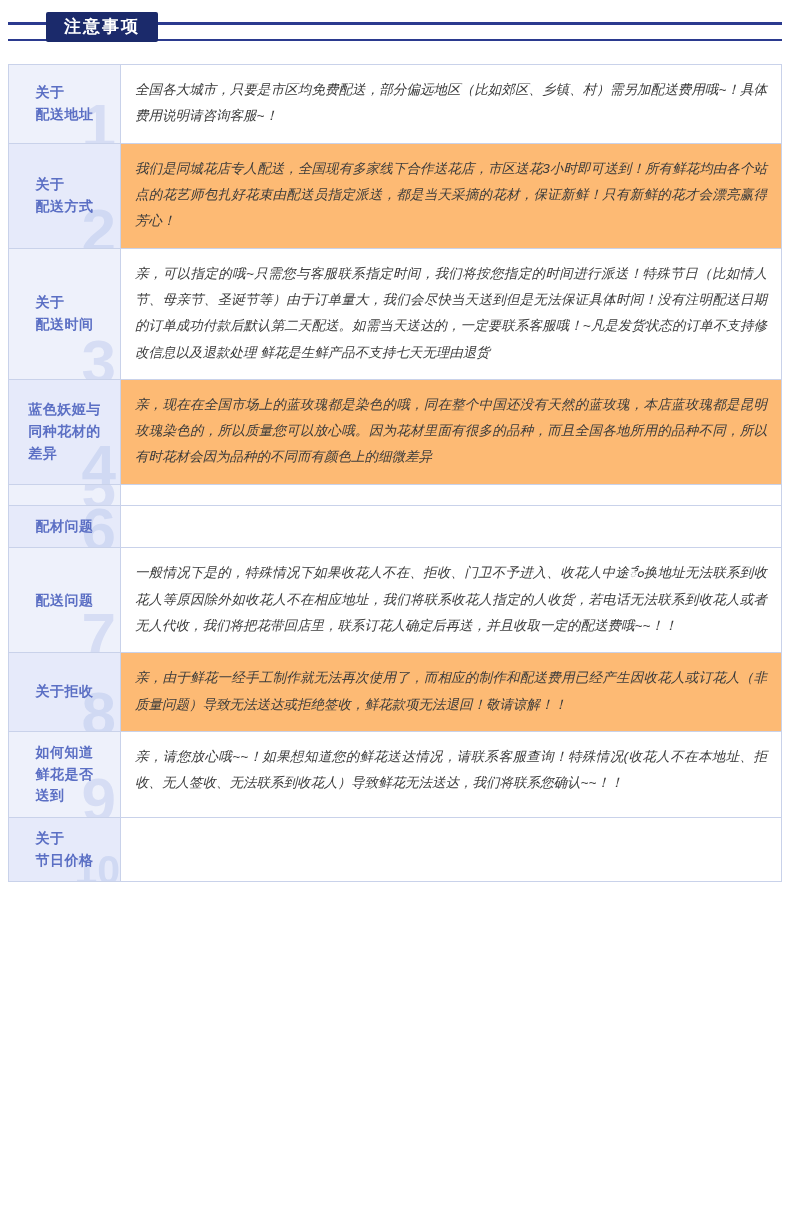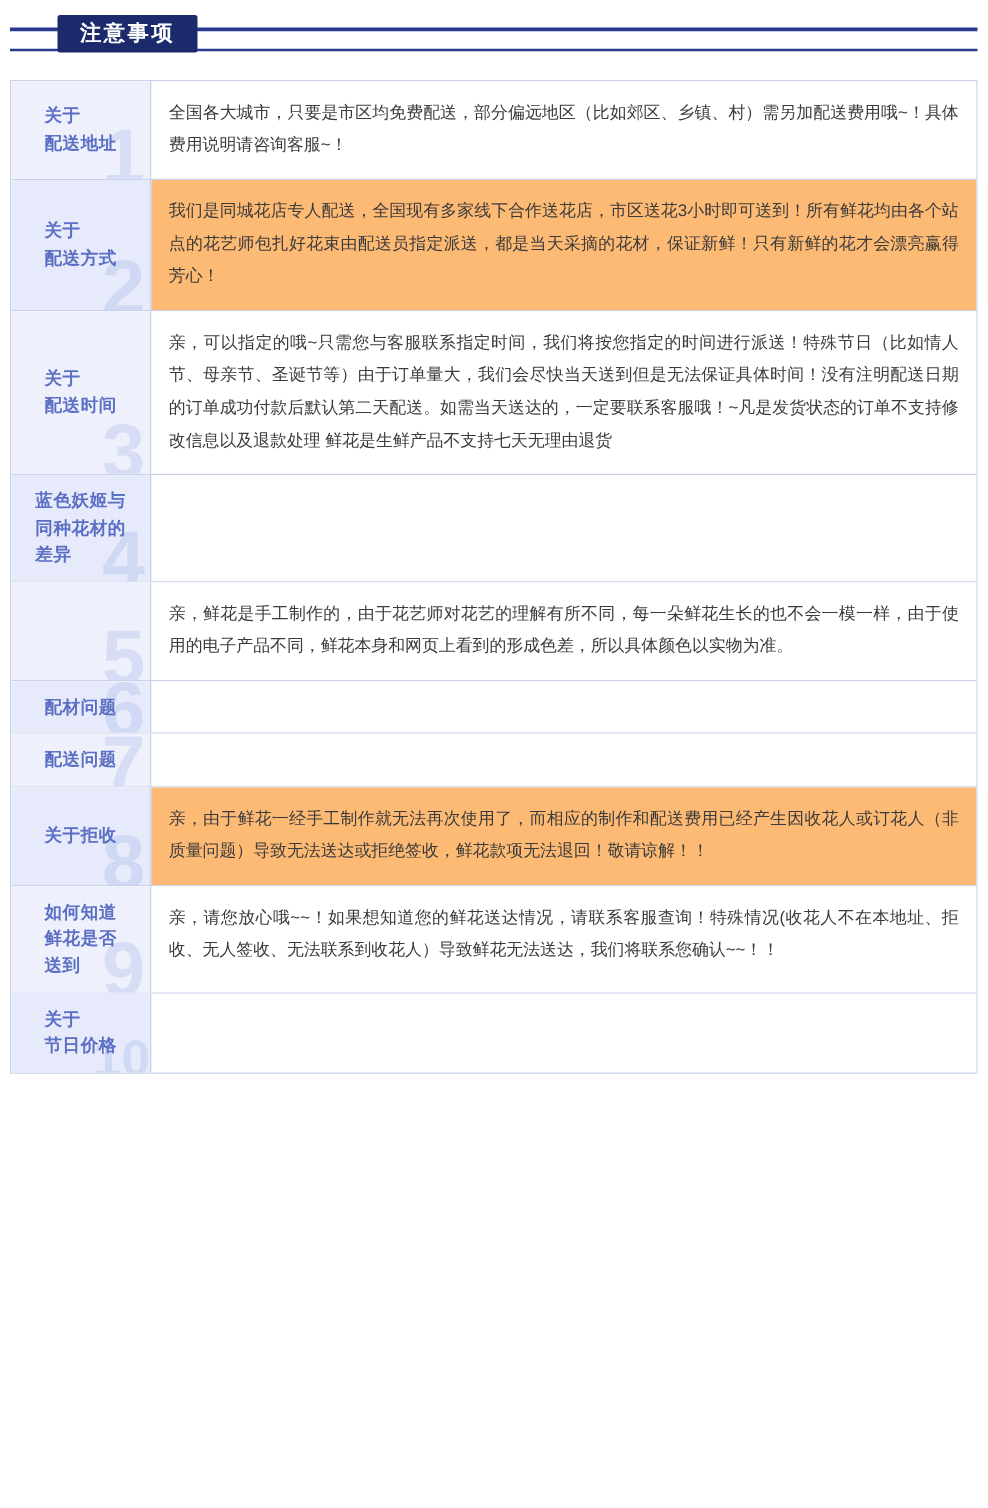--- a/index.html
+++ b/index.html
@@ -108,20 +108,21 @@
     right: 0px;
     bottom: -10px;
   }
   .content-cell {
     flex: 1;
     padding: 12px 14px 13px 14px;
     font-size: 13.5px;
     line-height: 1.95;
     color: #3b3b3b;
     text-align: justify;
+    font-style: italic;
   }
   .row.alt .content-cell {
     background: #fdba74;
   }
   .row.alt .label-cell {
     background: #e6eafa;
   }
   .row.alt .bignum {
     color: #d0d9f3;
   }
@@ -161,41 +162,42 @@
         <span class="label-text">关于<br>配送时间</span>
       </div>
       <div class="content-cell">亲，可以指定的哦~只需您与客服联系指定时间，我们将按您指定的时间进行派送！特殊节日（比如情人节、母亲节、圣诞节等）由于订单量大，我们会尽快当天送到但是无法保证具体时间！没有注明配送日期的订单成功付款后默认第二天配送。如需当天送达的，一定要联系客服哦！~凡是发货状态的订单不支持修改信息以及退款处理 鲜花是生鲜产品不支持七天无理由退货</div>
     </div>
 
     <div class="row alt">
       <div class="label-cell">
         <span class="bignum">4</span>
         <span class="label-text">蓝色妖姬与<br>同种花材的<br>差异</span>
       </div>
+      <div class="content-cell">亲，现在在全国市场上的蓝玫瑰都是染色的哦，同在整个中国还没有天然的蓝玫瑰，本店蓝玫瑰都是昆明玫瑰染色的，所以质量您可以放心哦。因为花材里面有很多的品种，而且全国各地所用的品种不同，所以有时花材会因为品种的不同而有颜色上的细微差异</div>
     </div>
 
     <div class="row">
       <div class="label-cell">
         <span class="bignum">5</span>
       </div>
-      <div class="content-cell">亲，鲜花是手工制作的，由于花艺师对花艺的理解有所不同，每一朵鲜花生长的也不会一模一样，由于使用的电子产品不同，鲜花本身和网页上看到的形成色差，所以具体颜色以实物为准。</div>
     </div>
 
     <div class="row alt">
       <div class="label-cell">
         <span class="bignum">6</span>
         <span class="label-text">配材问题</span>
       </div>
     </div>
 
     <div class="row">
       <div class="label-cell">
         <span class="bignum">7</span>
         <span class="label-text">配送问题</span>
       </div>
+      <div class="content-cell">一般情况下是的，特殊情况下如果收花人不在、拒收、门卫不予进入、收花人中途ేం换地址无法联系到收花人等原因除外如收花人不在相应地址，我们将联系收花人指定的人收货，若电话无法联系到收花人或者无人代收，我们将把花带回店里，联系订花人确定后再送，并且收取一定的配送费哦~~！！</div>
     </div>
 
     <div class="row alt">
       <div class="label-cell">
         <span class="bignum">8</span>
         <span class="label-text">关于拒收</span>
       </div>
       <div class="content-cell">亲，由于鲜花一经手工制作就无法再次使用了，而相应的制作和配送费用已经产生因收花人或订花人（非质量问题）导致无法送达或拒绝签收，鲜花款项无法退回！敬请谅解！！</div>
     </div>
 

